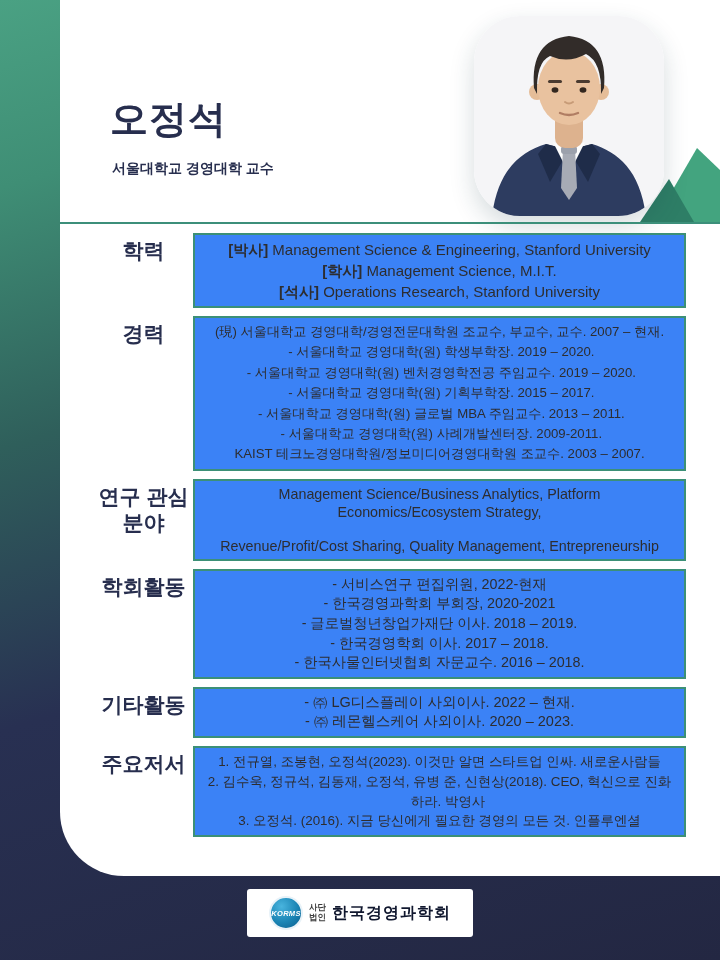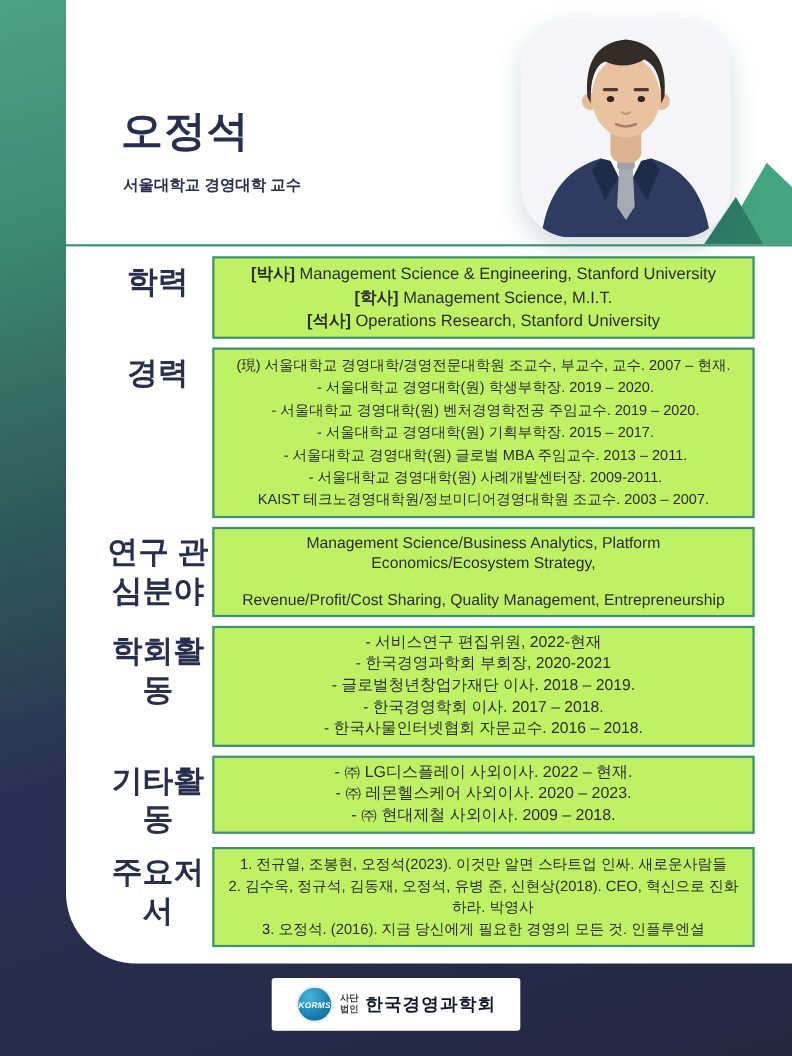--- a/index.html
+++ b/index.html
@@ -10,22 +10,22 @@
     border-radius:0 0 0 64px;text-align:center;}
   .name{position:absolute;left:50px;top:94px;font-size:38px;font-weight:800;color:#272E4E;letter-spacing:1px;}
   .title{position:absolute;left:52px;top:160px;font-size:14px;font-weight:700;color:#272E4E;}
   .photo-frame{position:absolute;left:414px;top:16px;width:190px;height:200px;border-radius:46px;
     background:#fff;box-shadow:0 10px 24px rgba(30,60,70,.18);overflow:hidden;}
   .photo-frame svg{display:block;width:100%;height:100%;}
   .mountain{position:absolute;right:0;top:146px;width:80px;height:76px;}
   .divider{position:absolute;left:0;top:222px;width:660px;height:2px;background:#3C8F7A;}
   .sections{position:absolute;left:34px;top:233px;width:592px;}
   .section-row{display:flex;align-items:flex-start;margin-bottom:8px;}
-  .section-label{width:99px;flex:none;padding-top:5px;font-size:28px;font-weight:800;color:#272E4E;line-height:1.25;}
-  .section-box{flex:1;border:2px solid #3C9077;background:#bef264;padding:4px 11px;color:#2D2D30;}
+  .section-label{width:99px;flex:none;padding-top:5px;font-size:21px;font-weight:800;color:#272E4E;line-height:1.25;}
+  .section-box{flex:1;border:2px solid #3C9077;background:#3b82f6;padding:4px 11px;color:#2D2D30;}
   .line{white-space:pre-wrap;}
   .line b{font-weight:700;}
   .sec-education .line{font-size:15px;line-height:21px;}
   .sec-career .line{font-size:13.2px;line-height:20.4px;}
   .sec-research .line{font-size:14.3px;line-height:18px;}
   .sec-research .line + .line{margin-top:16px;}
   .sec-academic-activities .line{font-size:14.3px;line-height:19.6px;}
   .sec-other-activities .line{font-size:14.5px;line-height:19.6px;}
   .sec-publications .line{font-size:13.4px;line-height:19.8px;padding-left:17px;text-indent:-17px;}
   .footer-logo{position:absolute;left:50%;transform:translateX(-50%);top:889px;height:48px;
@@ -112,21 +112,20 @@
             <div class="line">- 글로벌청년창업가재단 이사. 2018 – 2019.</div>
             <div class="line">- 한국경영학회 이사. 2017 – 2018.</div>
             <div class="line">- 한국사물인터넷협회 자문교수. 2016 – 2018.</div>
           </div>
         </div>
         <div class="section-row">
           <div class="section-label">기타활동</div>
           <div class="section-box sec-other-activities">
             <div class="line">- ㈜ LG디스플레이 사외이사. 2022 – 현재.</div>
             <div class="line">- ㈜ 레몬헬스케어 사외이사. 2020 – 2023.</div>
-            <div class="line">- ㈜ 현대제철 사외이사. 2009 – 2018.</div>
           </div>
         </div>
         <div class="section-row">
           <div class="section-label">주요저서</div>
           <div class="section-box sec-publications">
             <div class="line">1. 전규열, 조봉현, 오정석(2023). 이것만 알면 스타트업 인싸. 새로운사람들</div>
             <div class="line">2. 김수욱, 정규석, 김동재, 오정석, 유병 준, 신현상(2018). CEO, 혁신으로 진화하라. 박영사</div>
             <div class="line">3. 오정석. (2016). 지금 당신에게 필요한 경영의 모든 것. 인플루엔셜</div>
           </div>
         </div>

